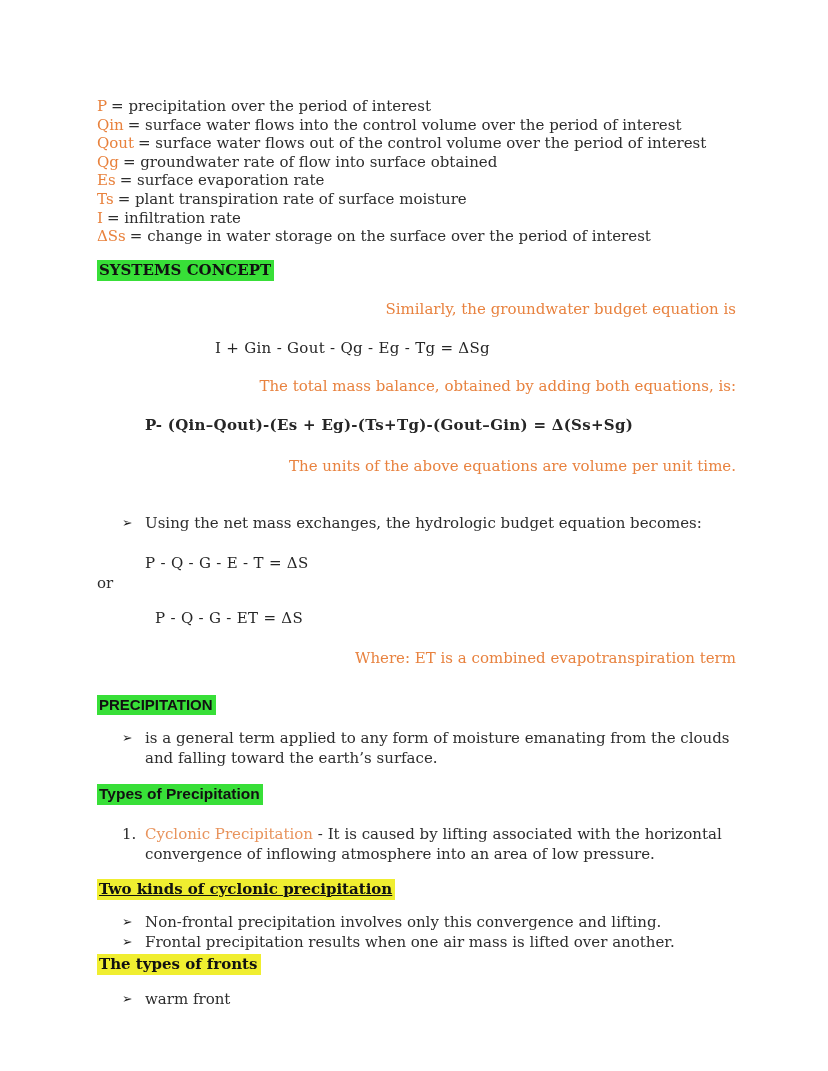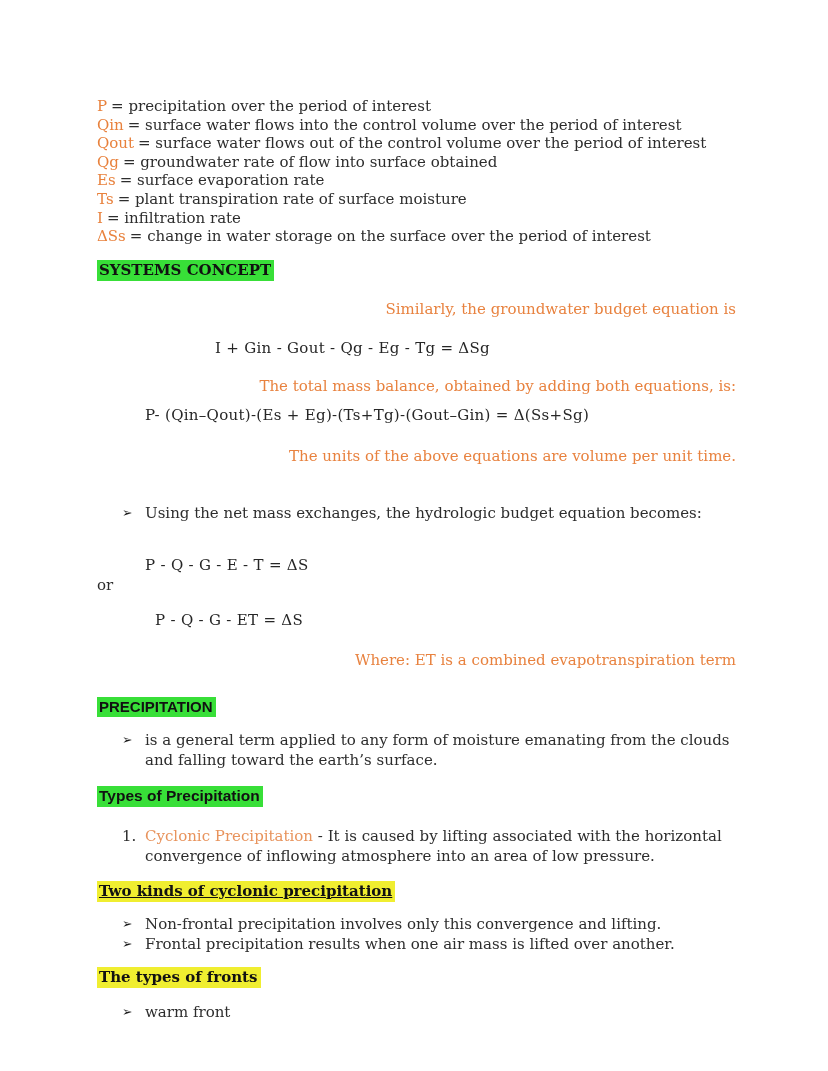--- a/index.html
+++ b/index.html
@@ -29,34 +29,34 @@
   .serif-head { font-family: "DejaVu Serif", serif; font-size: 15px; }
   .sans-head  { font-family: "Liberation Sans", sans-serif; }
   .h-precipitation { font-size: 15px; }
   .h-types { font-size: 15.5px; }
   .u { text-decoration: underline; }
 
   .h-systems-wrap { margin-top: 14px; }
   .h-precip-wrap  { margin-top: 27px; }
   .h-types-wrap   { margin-top: 16px; }
   .h-twokinds-wrap{ margin-top: 15px; }
-  .h-fronts-wrap  { margin-top: 13px; }
+  .h-fronts-wrap  { margin-top: 2px; }
 
   
   .p-orange { color: #e8823f; line-height: 19px; text-align: right; }
   .p-similarly { margin-top: 19px; }
   .p-massbalance { margin-top: 21px; }
   .p-units { margin-top: 24px; }
   .p-where { margin-top: 23px; }
 
   
   .equation { color: #262626; line-height: 16px; letter-spacing: 0.3px; }
   .eq-1 { margin-top: 21px; margin-left: 118px; }
-  .eq-2 { margin-top: 11px; margin-left: 48px;  }
-  .eq-3 { margin-top: 34px; margin-left: 48px;  }
+  .eq-2 { margin-top: 21px; margin-left: 48px; font-weight: bold;  }
+  .eq-3 { margin-top: 22px; margin-left: 48px;  }
   .eq-4 { margin-top: 19px; margin-left: 58px;  }
   .or-label { margin-top: 4px; line-height: 16px; }
 
   
   .bullet-row { display: flex; align-items: flex-start; }
   .bullet-marker {
     flex: 0 0 23px;
     margin-left: 25px;
     font-family: "DejaVu Sans", sans-serif;
     font-size: 12.5px;

